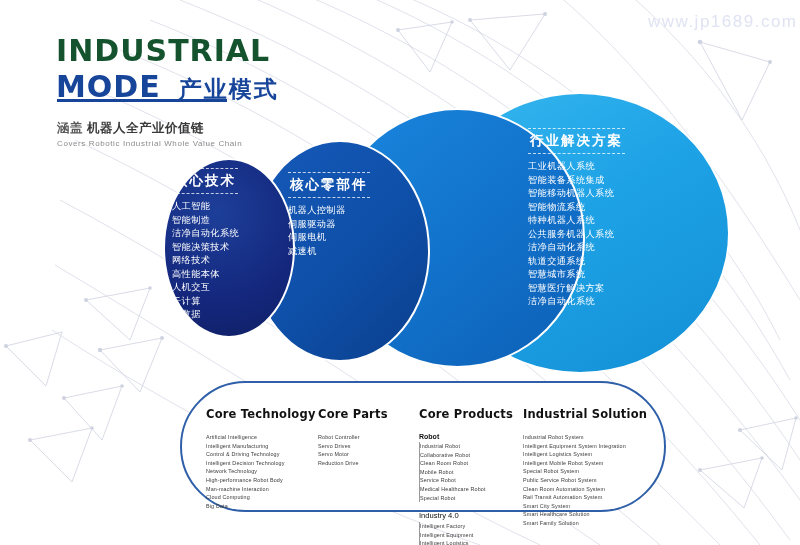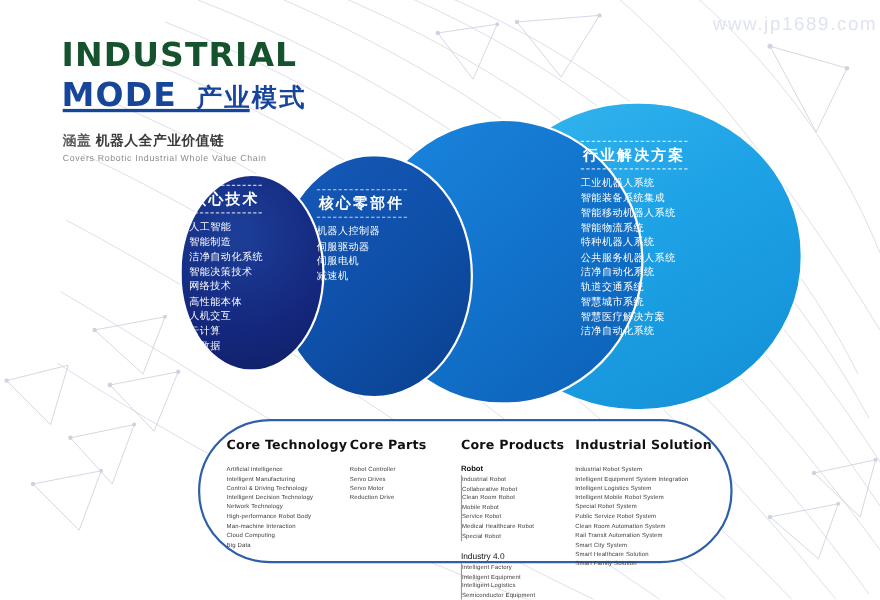--- a/index.html
+++ b/index.html
@@ -81,21 +81,21 @@
   .grp-list{border-left:1.5px solid rgba(255,255,255,.85);margin-left:6px;padding-left:7px;}
   .grp-list li{text-align:left;font-size:9px;line-height:13px;}
 
   
   .panel{
     position:absolute;left:180px;top:381px;width:486px;height:131px;
     border:2.4px solid #2e5fa8;border-radius:66px;background:#ffffff;z-index:70;
     box-sizing:border-box;
   }
   .panel-inner{position:absolute;left:0;top:0;width:100%;height:100%;}
-  .pcol{position:absolute;top:14px;}
+  .pcol{position:absolute;top:24px;}
   .pcol h3{
     margin:0 0 12px 0;font-size:11.5px;font-weight:bold;color:#111111;
     letter-spacing:.2px;font-family:"DejaVu Sans",sans-serif;white-space:nowrap;
   }
   .pcol ul{list-style:none;margin:0;padding:0;}
   .pcol li{font-size:5.4px;line-height:8.6px;color:#3b3b3b;white-space:nowrap;letter-spacing:.15px;}
   .p1{left:24px;}
   .p2{left:136px;}
   .p3{left:237px;}
   .p4{left:341px;}

